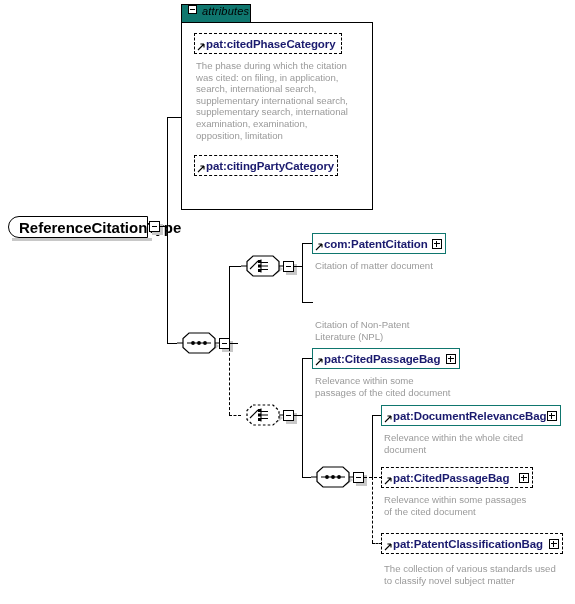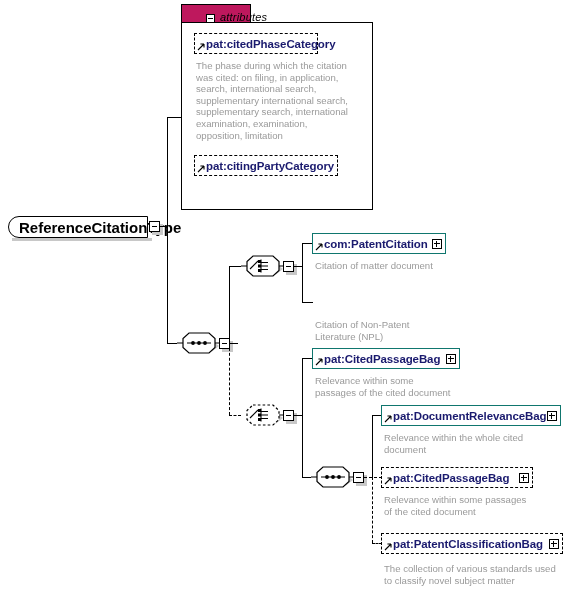--- a/index.html
+++ b/index.html
@@ -9,22 +9,22 @@
 
   
   .ln{position:absolute;background:#000;}
   .lnh{height:1px;}
   .lnv{width:1px;}
   .dh{position:absolute;height:0;border-top:1px dashed #000;}
   .dv{position:absolute;width:0;border-left:1px dashed #000;}
 
   
   .attr-panel{position:absolute;border:1px solid #000;background:#fff;box-sizing:border-box;}
-  .attr-tab{position:absolute;border:1px solid #000;border-bottom:none;background:#be185d;
-            box-sizing:border-box;display:flex;align-items:flex-end;gap:5px;padding:0 24px;}
+  .attr-tab{position:absolute;border:1px solid #000;border-bottom:none;background:#0f766e;
+            box-sizing:border-box;display:flex;align-items:flex-start;gap:5px;padding:0 6px;}
   .attr-tab .lbl{font-style:italic;font-size:11px;color:#000;letter-spacing:.2px;}
   .boxicon{width:9px;height:9px;border:1px solid #000;background:#fff;position:relative;
            box-sizing:border-box;flex:0 0 auto;}
   .boxicon::before{content:"";position:absolute;left:1px;right:1px;top:3px;height:1px;background:#000;}
 
   
   .node{position:absolute;box-sizing:border-box;background:#fff;
         display:flex;align-items:center;height:21px;}
   .node .shadow{position:absolute;left:3px;top:21px;height:3px;background:#c8c8c8;z-index:-1;}
   .node-solid{border:1px solid #0f766e;}
@@ -59,21 +59,21 @@
 <body>
 
 <div id="canvas">
 
   <div class="attr-tab" style="left:181px;top:4px;width:70px;height:19px;">
     <span class="boxicon"></span>
     <span class="lbl">attributes</span>
   </div>
   <div class="attr-panel" style="left:181px;top:22px;width:192px;height:188px;"></div>
 
-  <div class="node node-dashed" style="left:194px;top:33px;width:124px;">
+  <div class="node node-dashed" style="left:194px;top:33px;width:148px;">
     <svg class="arrowmark" viewBox="0 0 8 8">
       <path d="M1 7 L7 1 M7 1 L3.4 1 M7 1 L7 4.6" stroke="#000" stroke-width="1.1" fill="none"></path>
     </svg>
     <span class="nm">pat:citedPhaseCategory</span>
     <span class="shadow" style="width:148px;"></span>
   </div>
   <div class="desc" style="left:196px;top:60px;width:152px;">The phase during which the citation was cited: on filing, in application, search, international search, supplementary international search, supplementary search, international examination, examination, opposition, limitation</div>
 
   <div class="node node-dashed" style="left:194px;top:155px;width:144px;">
     <svg class="arrowmark" viewBox="0 0 8 8">

